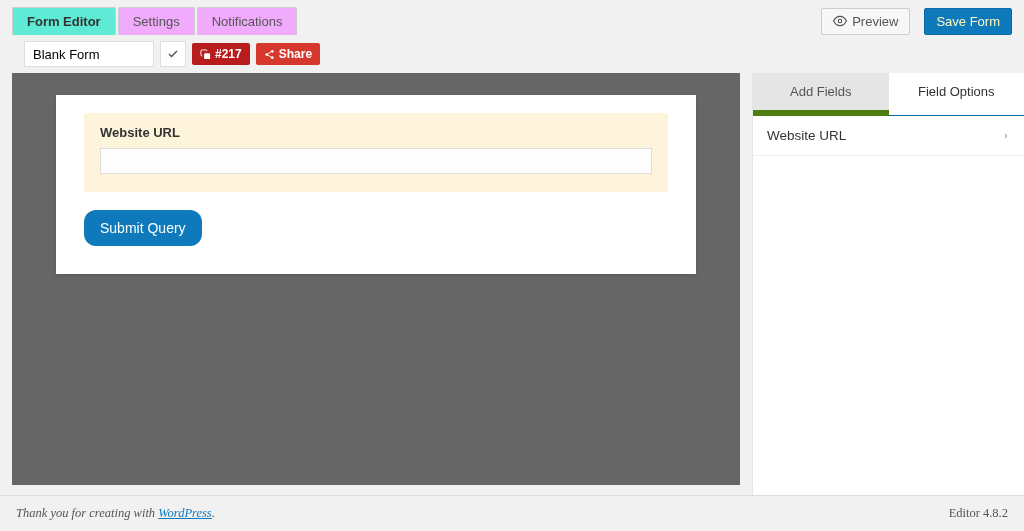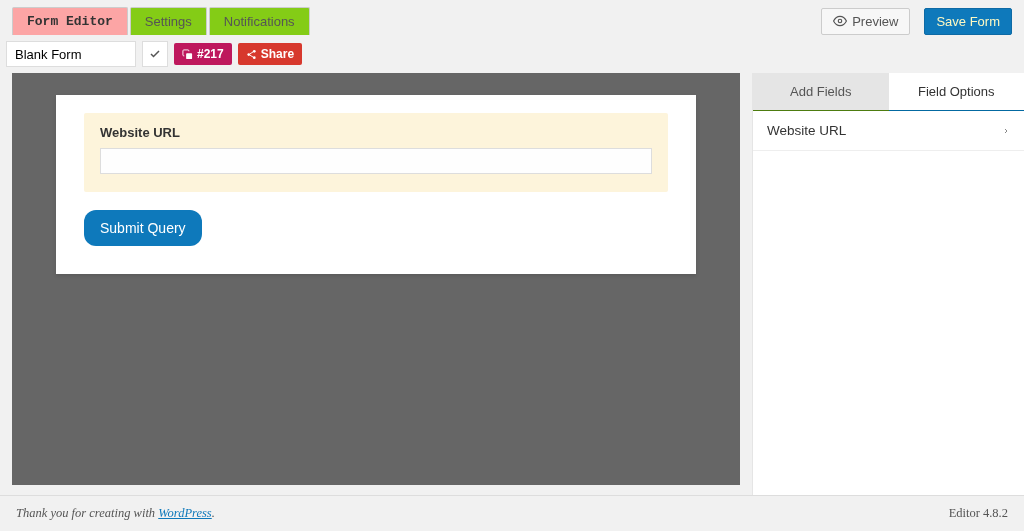--- a/index.html
+++ b/index.html
@@ -1,49 +1,49 @@
 <!DOCTYPE html>
 <html><head>
   <meta charset="utf-8">
   <style>
     * { box-sizing: border-box; margin: 0; padding: 0; }
     body { font-family: -apple-system, BlinkMacSystemFont, "Segoe UI", Arial, sans-serif; font-size: 13px; background: #f1f1f1; color: #444; width: 1024px; height: 531px; overflow: hidden; display: flex; flex-direction: column; }
 
     
     .top-row { display: flex; align-items: center; padding: 7px 12px 0 12px; background: #f1f1f1; gap: 4px; }
     .tabs { display: flex; align-items: flex-end; gap: 2px; }
-    .tab { padding: 6px 14px; background: #84cc16; border: 1px solid #ccc; border-bottom: none; cursor: pointer; color: #555; border-radius: 2px 2px 0 0; }
-    .tab.active { background: #fca5a5; font-weight: 600; color: #333; font-family: Liberation Mono, monospace; }
+    .tab { padding: 6px 14px; background: #f0abfc; border: 1px solid #ccc; border-bottom: none; cursor: pointer; color: #555; border-radius: 2px 2px 0 0; }
+    .tab.active { background: #5eead4; font-weight: 600; color: #333; }
     .top-right { margin-left: auto; display: flex; gap: 14px; align-items: center; }
     .btn { display: inline-flex; align-items: center; gap: 5px; padding: 5px 11px; border: 1px solid #ccc; background: #f7f7f7; color: #555; cursor: pointer; border-radius: 2px; font-size: 13px; }
     .btn-primary { background: #0e79bb; border-color: #0e6aa5; color: #fef9c3; }
 
     
-    .sub-row { display: flex; align-items: center; gap: 6px; padding: 6px 6px; background: #f1f1f1; }
+    .sub-row { display: flex; align-items: center; gap: 6px; padding: 6px 24px; background: #f1f1f1; }
     .title-input { width: 130px; height: 26px; padding: 3px 8px; border: 1px solid #ddd; background: #fff; font-size: 13px; }
     .title-confirm { width: 26px; height: 26px; border: 1px solid #ddd; background: #fff; display: inline-flex; align-items: center; justify-content: center; cursor: pointer; color: #666; font-size: 12px; }
     .badge { display: inline-flex; align-items: center; gap: 4px; padding: 4px 8px; border-radius: 2px; color: #fff; font-size: 12px; font-weight: 600; cursor: pointer; }
-    .badge-blue { background: #be185d; }
+    .badge-blue { background: #b91c1c; }
     .badge-red { background: #d7382d; }
 
     
     .body { display: flex; flex: 1; min-height: 0; }
     .canvas-wrap { flex: 1; background: #f1f1f1; padding: 0 12px 10px 12px; display: flex; flex-direction: column; }
     .canvas { flex: 1; background: #666; display: flex; align-items: flex-start; justify-content: center; padding: 22px 28px; overflow: auto; }
     .form-card { width: 100%; max-width: 640px; background: #fff; box-shadow: 0 2px 4px rgba(0,0,0,0.12); padding: 0 0 20px 0; }
     .field-block { margin: 18px 28px 10px 28px; padding: 12px 16px 18px 16px; background: #fdf4db; border-radius: 2px; }
     .field-label { font-weight: 600; font-size: 13px; color: #333; margin-bottom: 8px; display: block; }
     .field-input { width: 100%; height: 26px; border: 1px solid #ddd; background: #fefefe; padding: 3px 6px; }
     .submit-row { margin: 18px 28px 8px 28px; }
     .submit-btn { background: #0e79bb; color: #fff; border: none; padding: 10px 16px; font-size: 14px; border-radius: 12px; cursor: pointer; }
 
     
     .sidebar { width: 272px; background: #fff; display: flex; flex-direction: column; border-left: 1px solid #e5e5e5; }
     .sidebar-tabs { display: flex; }
-    .sidebar-tab { flex: 1; text-align: center; padding: 11px 8px; font-size: 13px; color: #555; background: #e5e5e5; border-bottom: 1px solid #4d7c0f; cursor: pointer; }
+    .sidebar-tab { flex: 1; text-align: center; padding: 11px 8px; font-size: 13px; color: #555; background: #e5e5e5; border-bottom: 6px solid #4d7c0f; cursor: pointer; }
     .sidebar-tab.active { background: #fff; color: #333; border-bottom: 1px solid #0369a1; }
     .sidebar-body { flex: 1; overflow: auto; }
     .panel-row { display: flex; align-items: center; justify-content: space-between; padding: 12px 14px; border-bottom: 1px solid #eee; cursor: pointer; font-size: 13.5px; color: #333; }
     .panel-row .chev { color: #888; font-size: 12px; }
 
     
     .footer { display: flex; align-items: center; justify-content: space-between; padding: 10px 16px; background: #f1f1f1; border-top: 1px solid #ddd; font-size: 12.5px; color: #555; font-style: italic; font-family: Liberation Serif, serif; }
     .footer a { color: #0e79bb; }
     .footer .version { font-style: normal; }
 

